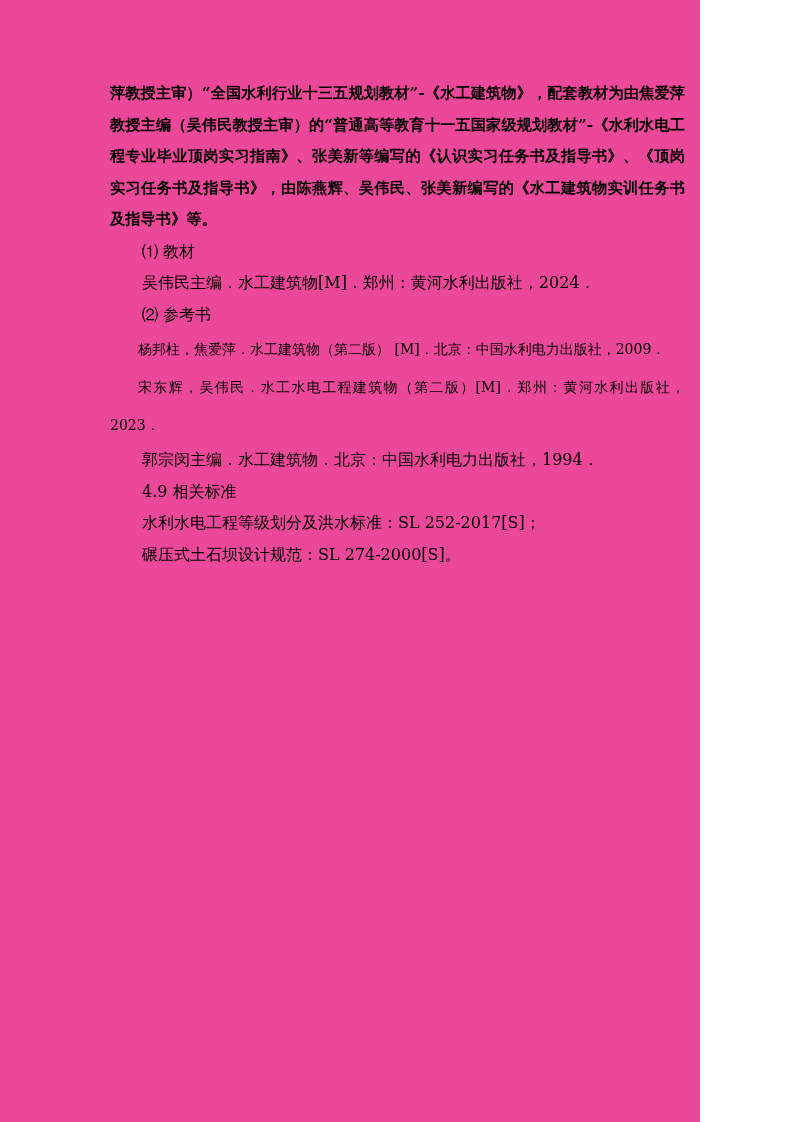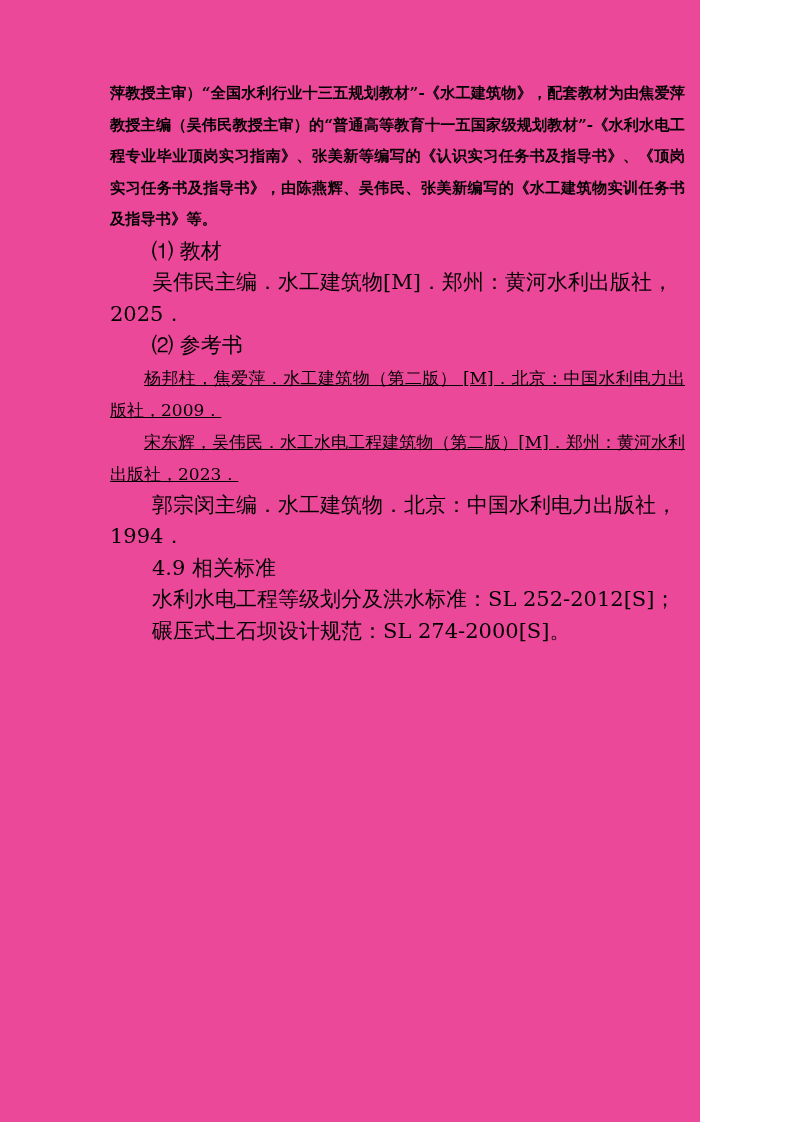--- a/index.html
+++ b/index.html
@@ -34,32 +34,31 @@
     line-height: 31.5px;
     text-align: justify;
     text-justify: inter-ideograph;
     margin: 0;
     letter-spacing: 0.1px;
   }
   .indent {
     text-indent: 2em;
   }
   .line {
-    font-size: 21px;
+    font-size: 16px;
     line-height: 31.5px;
     margin: 0;
     white-space: pre-wrap;
   }
   .hang {
-    font-size: 17px;
-    line-height: 32px;
+    font-size: 14px;
+    line-height: 38px;
     margin: 0;
     text-align: justify;
     text-justify: inter-ideograph;
-    text-decoration: underline;
   }
   .footer {
     position: absolute;
     left: 0;
     top: 1053px;
     width: 792px;
     text-align: right;
     font-size: 16px;
     font-family: "DejaVu Serif", "Liberation Serif", serif;
     color: #000000;
@@ -76,35 +75,35 @@
 </head>
 <body>
 
 <div class="page">
   <div class="content">
 
     <p class="para headpara">萍教授主审）“全国水利行业十三五规划教材”-《水工建筑物》，配套教材为由焦爱萍教授主编（吴伟民教授主审）的“普通高等教育十一五国家级规划教材”-《水利水电工程专业毕业顶岗实习指南》、张美新等编写的《认识实习任务书及指导书》、《顶岗实习任务书及指导书》，由陈燕辉、吴伟民、张美新编写的《水工建筑物实训任务书及指导书》等。</p>
 
     <p class="line indent">⑴ 教材</p>
 
-    <p class="line indent">吴伟民主编．水工建筑物[M]．郑州：黄河水利出版社，2025．</p>
+    <p class="line indent">吴伟民主编．水工建筑物[M]．郑州：黄河水利出版社，2024．</p>
 
     <p class="line indent">⑵ 参考书</p>
 
     <p class="hang indent">杨邦柱，焦爱萍．水工建筑物（第二版） [M]．北京：中国水利电力出版社，2009．</p>
 
 
     <p class="hang indent">宋东辉，吴伟民．水工水电工程建筑物（第二版）[M]．郑州：黄河水利出版社，2023．</p>
 
 
     <p class="line indent">郭宗闵主编．水工建筑物．北京：中国水利电力出版社，1994．</p>
 
     <p class="line indent">4.9 相关标准</p>
 
-    <p class="line indent">水利水电工程等级划分及洪水标准：SL 252-2012[S]；</p>
+    <p class="line indent">水利水电工程等级划分及洪水标准：SL 252-2017[S]；</p>
 
 
     <p class="line indent">碾压式土石坝设计规范：SL 274-2000[S]。</p>
 
   </div>
 
   <div class="footer">71</div>
 </div>
 
 </body></html>

